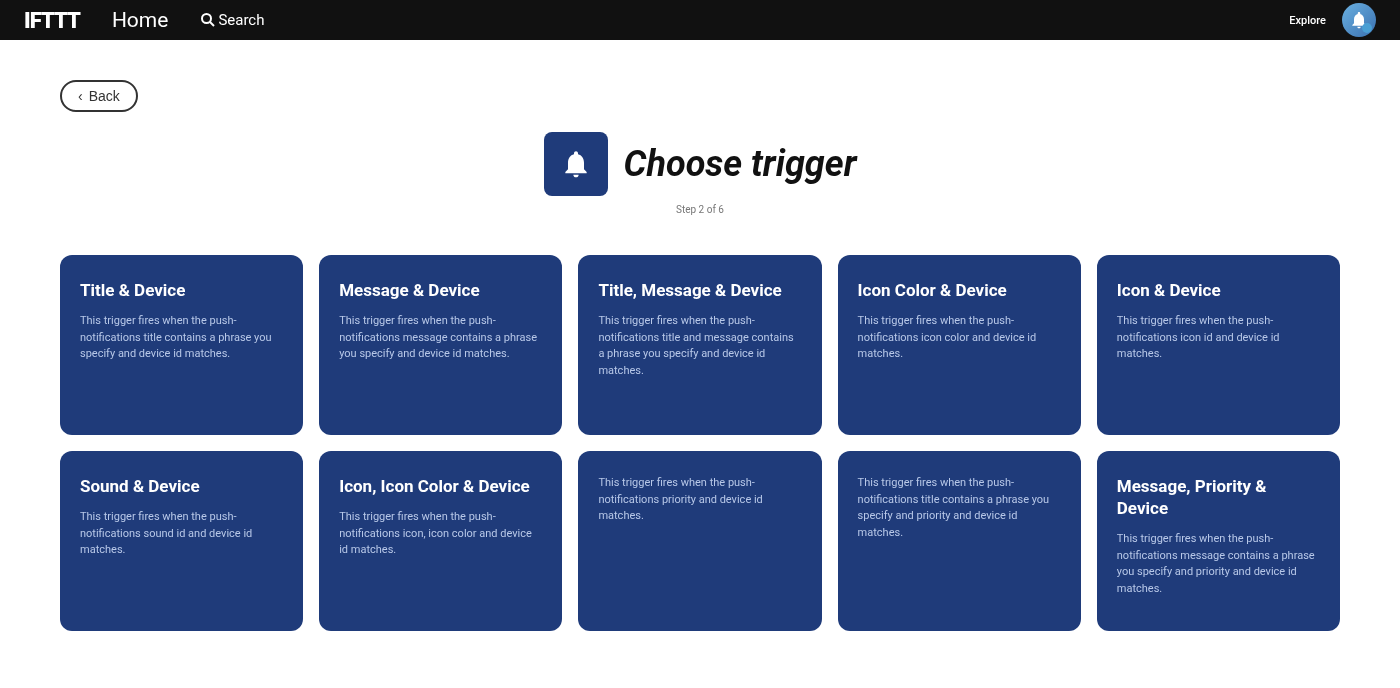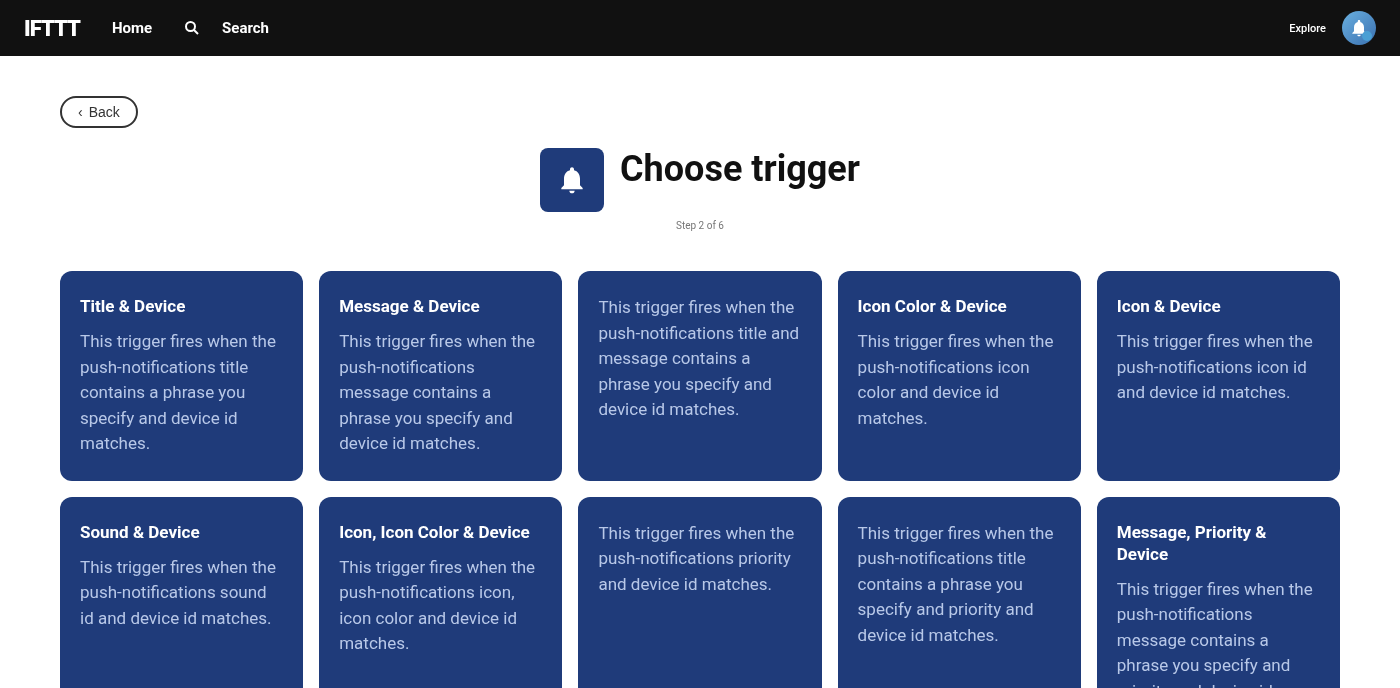--- a/index.html
+++ b/index.html
@@ -4,44 +4,44 @@
   <style>
     * { box-sizing: border-box; margin: 0; padding: 0; }
     body { font-family: -apple-system, BlinkMacSystemFont, 'Segoe UI', Roboto, sans-serif; background: #fff; }
 
     
     nav {
       background: #111;
       display: flex;
       align-items: center;
       padding: 0 24px;
-      height: 56px;
+      height: 40px;
       justify-content: space-between;
     }
     .nav-left { display: flex; align-items: center; gap: 32px; }
     .nav-logo {
       color: #fff;
       font-size: 22px;
       font-weight: 900;
       letter-spacing: -1px;
     }
     .nav-home {
       color: #fff;
+      font-size: 21px;
+      font-weight: 400;
+      cursor: pointer;
+      text-decoration: none;
+    }
+    .nav-search {
+      color: #fff;
       font-size: 15px;
-      font-weight: 700;
-      cursor: pointer;
-      text-decoration: none;
-    }
-    .nav-search {
-      color: #fff;
-      font-size: 15px;
-      font-weight: 700;
-      display: flex;
-      align-items: center;
-      gap: 22px;
+      font-weight: 400;
+      display: flex;
+      align-items: center;
+      gap: 2px;
       cursor: pointer;
     }
     .nav-right { display: flex; align-items: center; gap: 16px; }
     .nav-explore {
       color: #fff;
       font-size: 11px;
       font-weight: 500;
       cursor: pointer;
     }
     .nav-avatar {
@@ -93,21 +93,23 @@
 
     
     .page-header {
       display: flex;
       flex-direction: column;
       align-items: center;
       margin-bottom: 40px;
     }
     .header-top {
       display: flex;
+      align-items: center;
       gap: 16px;
+      font-style: italic;
     }
     .trigger-icon {
       width: 64px;
       height: 64px;
       background: #1f3b7a;
       border-radius: 8px;
       display: flex;
       align-items: center;
       justify-content: center;
       font-size: 28px;
@@ -139,21 +141,21 @@
       transition: background 0.2s;
       min-height: 180px;
     }
     .trigger-card-title {
       font-size: 17px;
       font-weight: 700;
       margin-bottom: 12px;
       line-height: 1.3;
     }
     .trigger-card-desc {
-      font-size: 17px;
+      font-size: 11px;
       color: #b8c8e8;
       line-height: 1.5;
     }
 
     
     .search-icon-svg {
       width: 16px;
       height: 16px;
       stroke: #fff;
       fill: none;
@@ -210,20 +212,21 @@
   <div class="trigger-grid" id="trigger-grid">
   <div class="trigger-card">
         <div class="trigger-card-title">Title &amp; Device</div>
         <div class="trigger-card-desc">This trigger fires when the push-notifications title contains a phrase you specify and device id matches.</div>
       </div>
       <div class="trigger-card">
         <div class="trigger-card-title">Message &amp; Device</div>
         <div class="trigger-card-desc">This trigger fires when the push-notifications message contains a phrase you specify and device id matches.</div>
       </div>
       <div class="trigger-card">
+        <div class="trigger-card-title">Title, Message &amp; Device</div>
         <div class="trigger-card-desc">This trigger fires when the push-notifications title and message contains a phrase you specify and device id matches.</div>
       </div>
       <div class="trigger-card">
         <div class="trigger-card-title">Icon Color &amp; Device</div>
         <div class="trigger-card-desc">This trigger fires when the push-notifications icon color and device id matches.</div>
       </div>
       <div class="trigger-card">
         <div class="trigger-card-title">Icon &amp; Device</div>
         <div class="trigger-card-desc">This trigger fires when the push-notifications icon id and device id matches.</div>
       </div>

